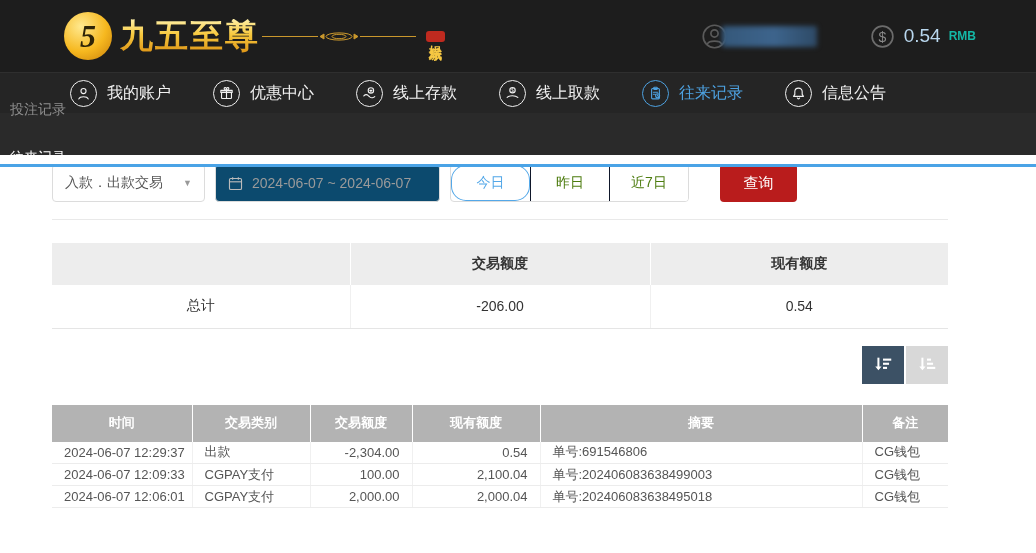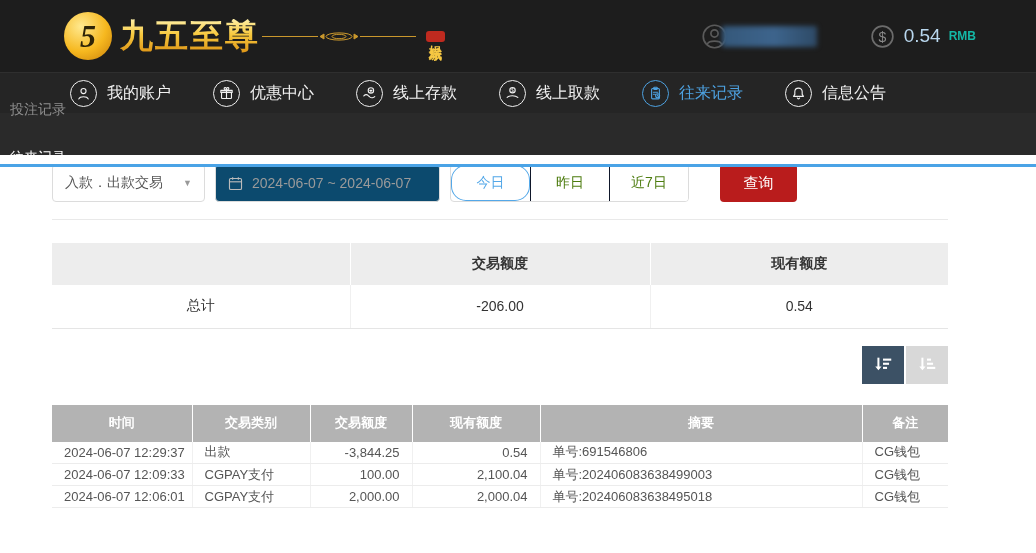--- a/index.html
+++ b/index.html
@@ -304,21 +304,21 @@
         <th>交易额度</th>
         <th>现有额度</th>
         <th>摘要</th>
         <th>备注</th>
       </tr>
     </thead>
     <tbody>
       <tr>
         <td class="ta-l">2024-06-07 12:29:37</td>
         <td class="ta-l">出款</td>
-        <td class="ta-r">-3,844.25</td>
+        <td class="ta-r">-2,304.00</td>
         <td class="ta-r">0.54</td>
         <td class="ta-l">单号:691546806</td>
         <td class="ta-l">CG钱包</td>
       </tr>
       <tr>
         <td class="ta-l">2024-06-07 12:09:33</td>
         <td class="ta-l">CGPAY支付</td>
         <td class="ta-r">100.00</td>
         <td class="ta-r">2,100.04</td>
         <td class="ta-l">单号:202406083638499003</td>

